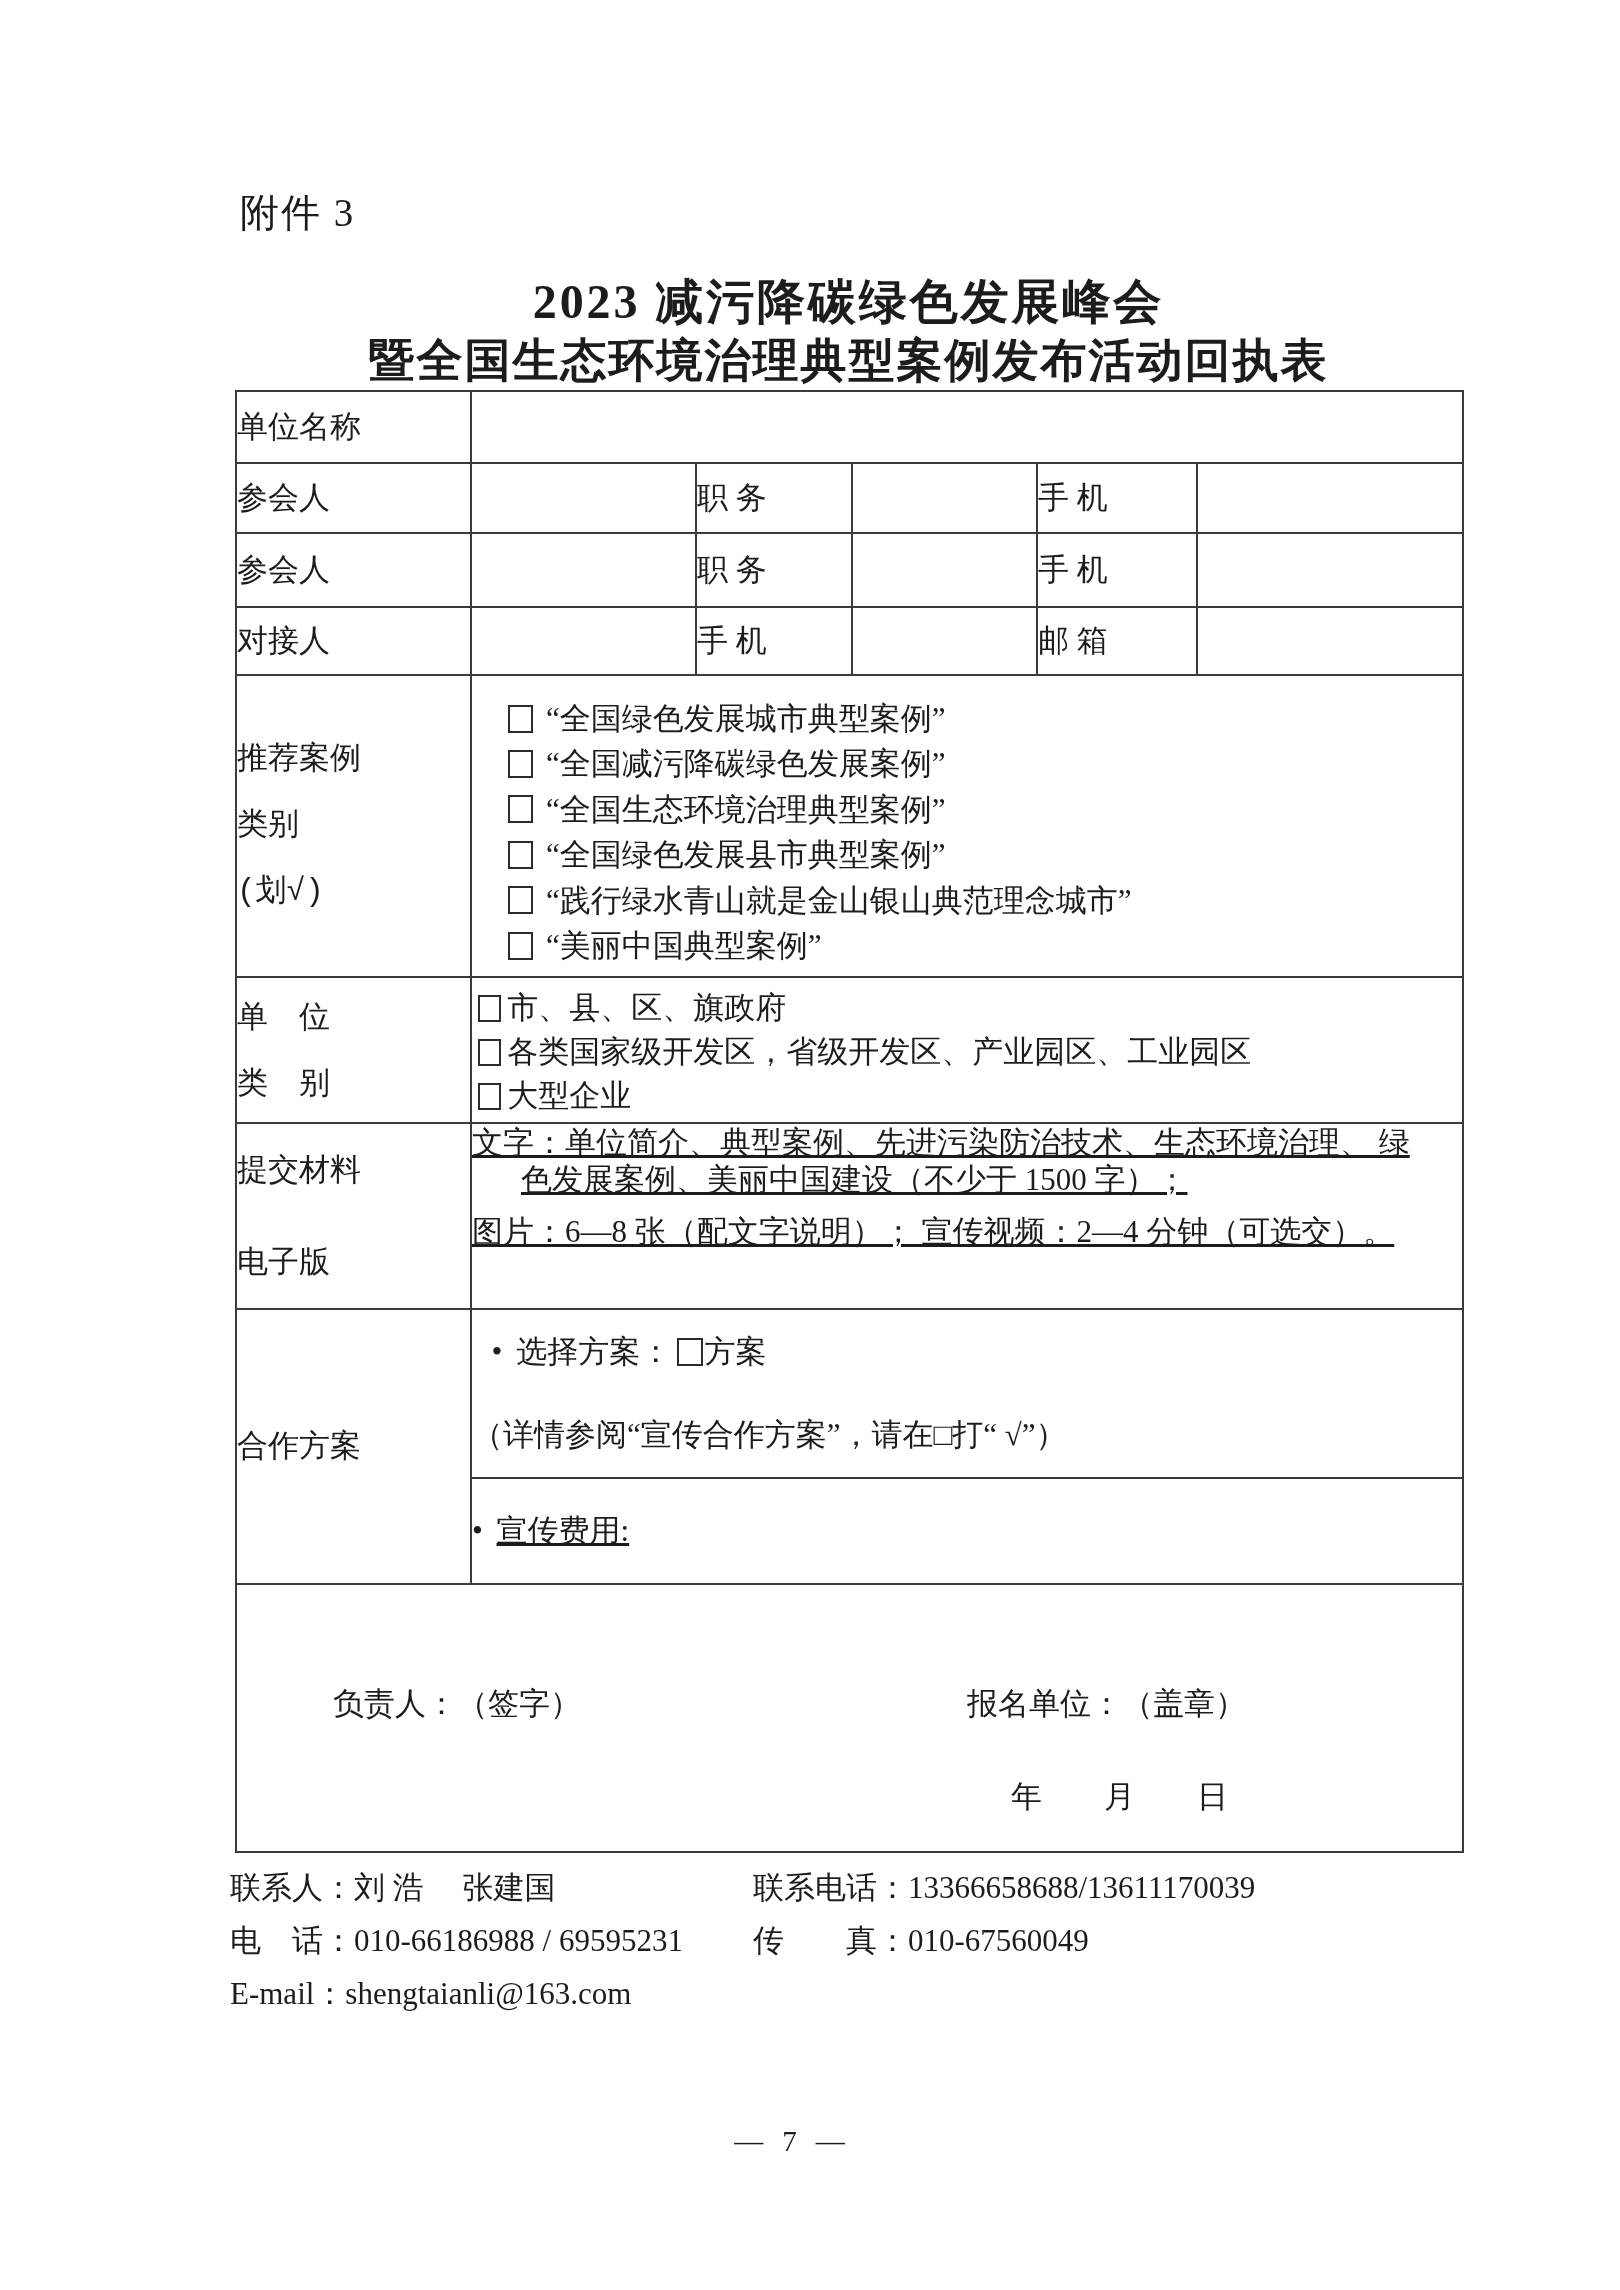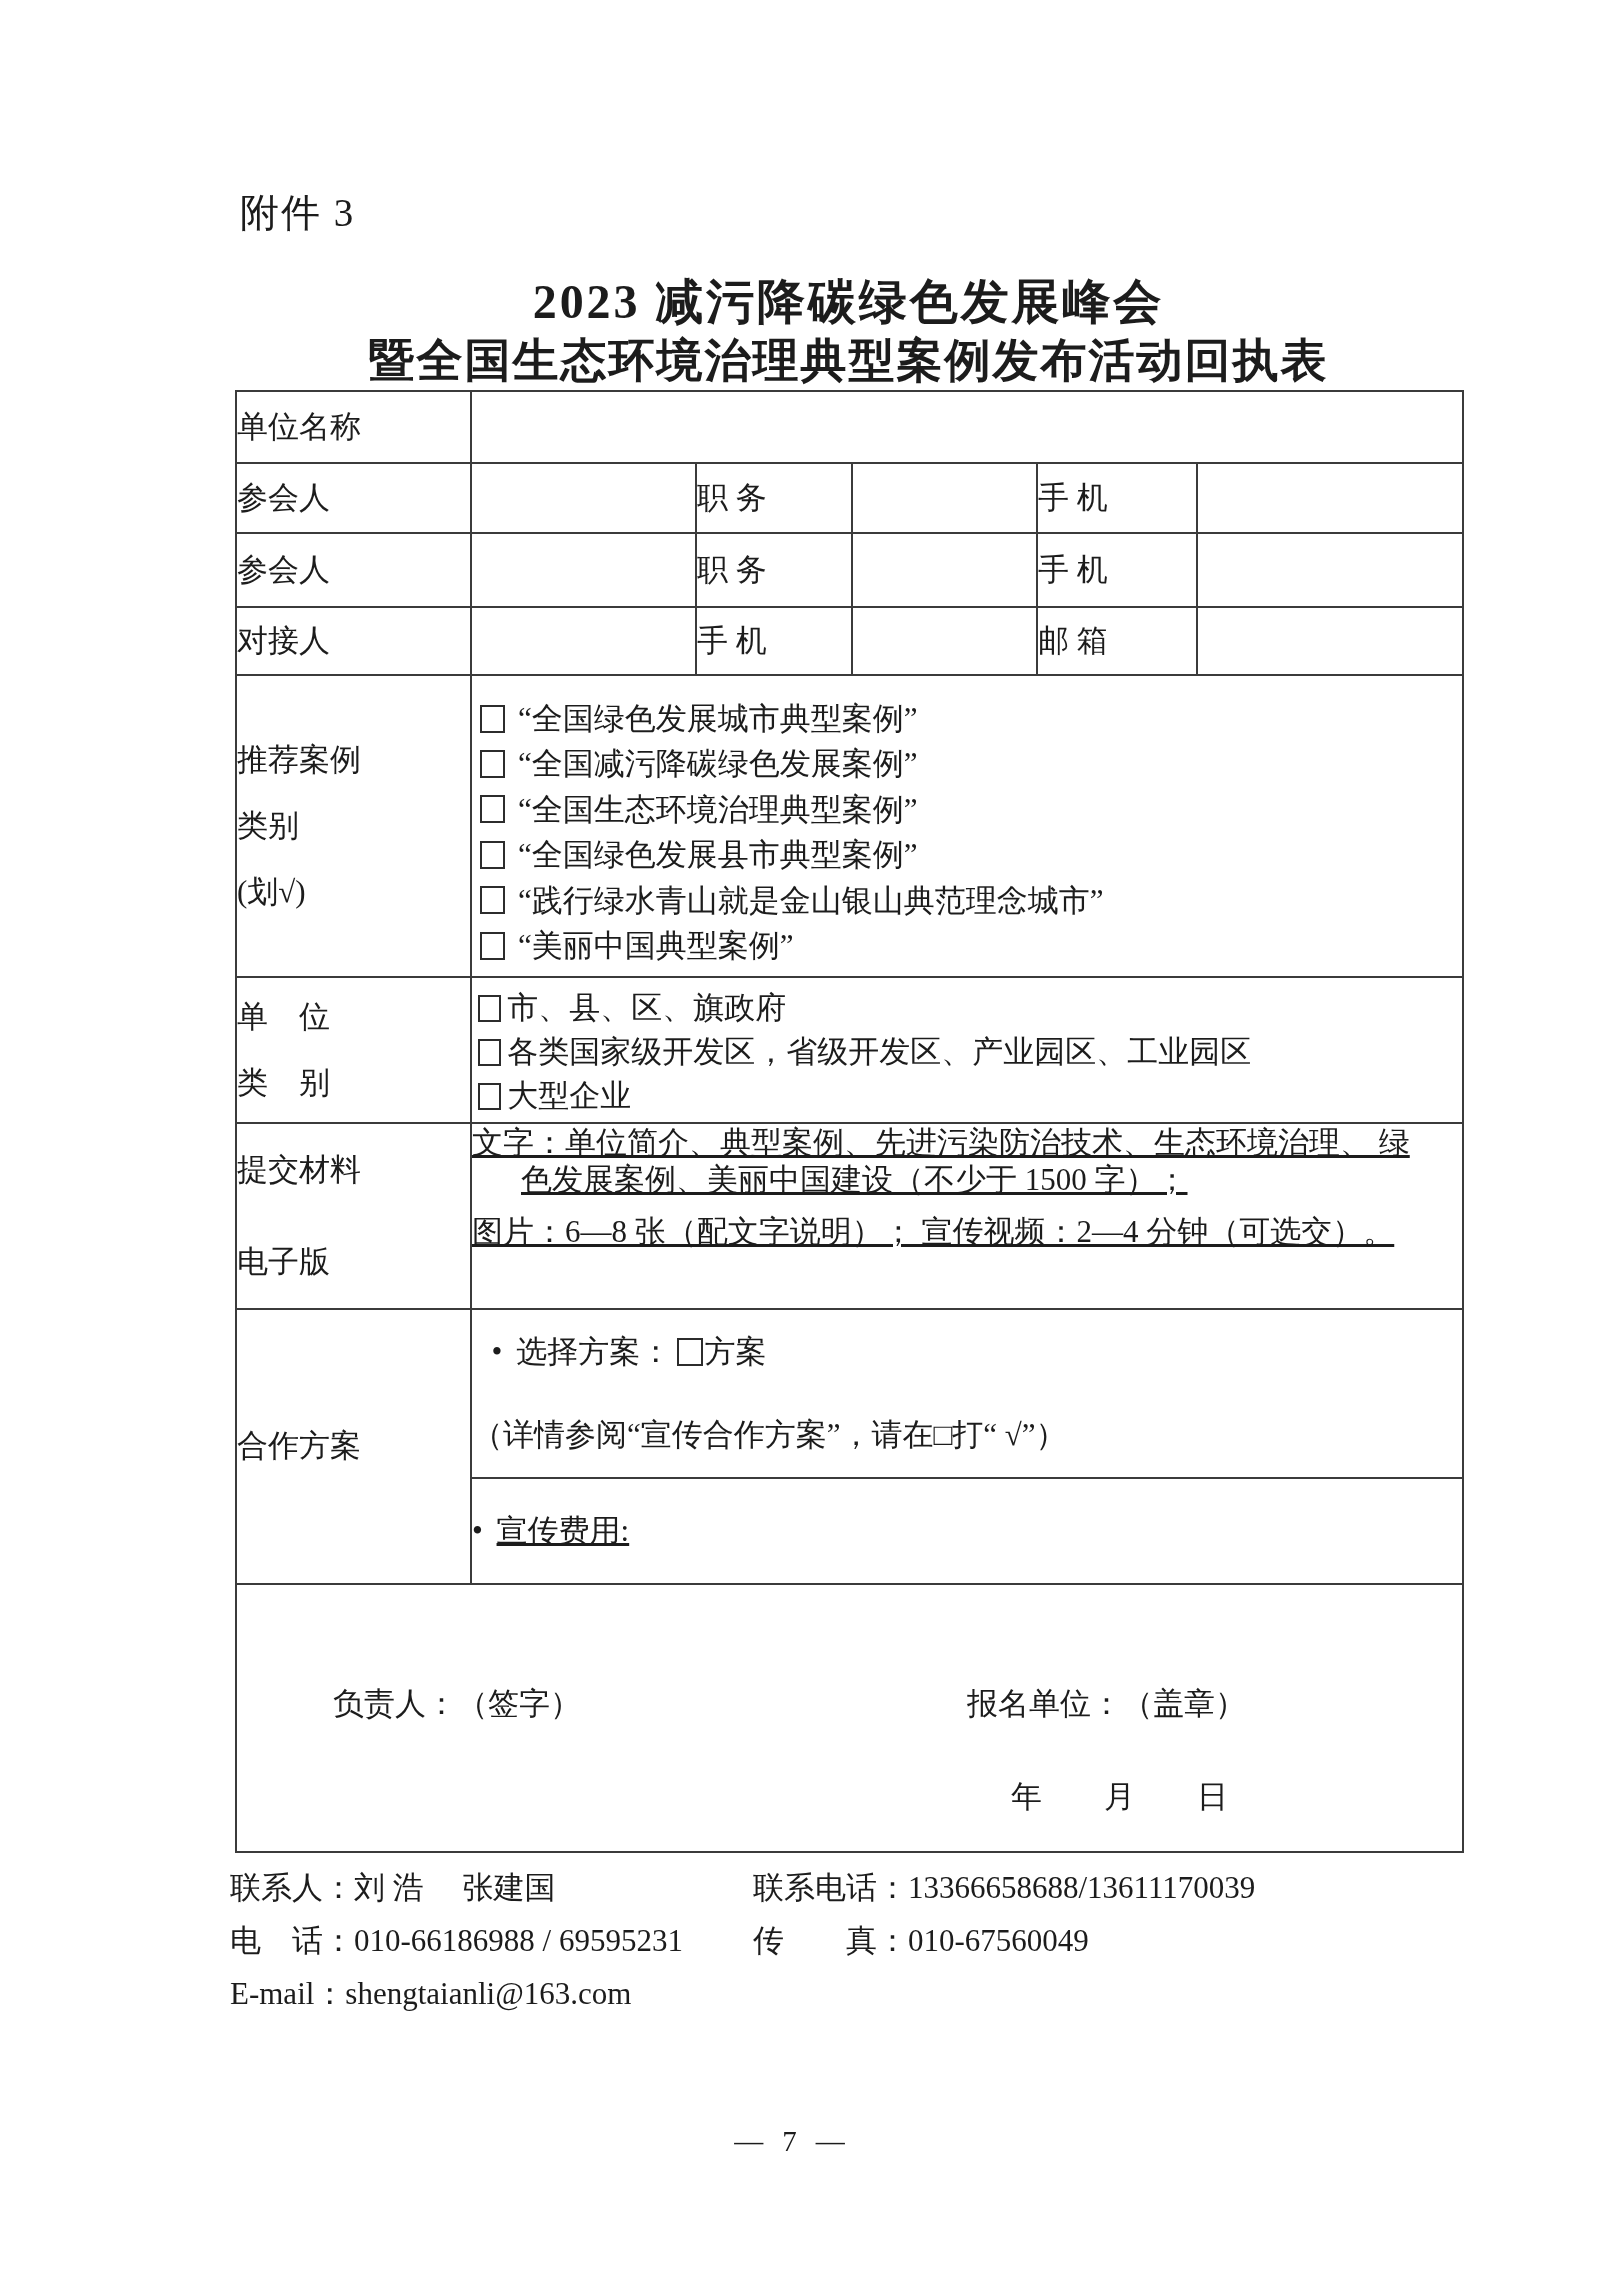--- a/index.html
+++ b/index.html
@@ -40,24 +40,24 @@
   tr.r5{height:302px;}
   tr.r6{height:144px;}
   tr.r7{height:184px;}
   tr.r8a{height:169px;}
   tr.r8b{height:106px;text-decoration:underline;}
   tr.r9{height:268px;}
 
   td.lbl-bottom{vertical-align:bottom;}
   .lbl-line{line-height:66px;}
   .lbl-line-wide{line-height:92px;}
-  .pad-b10{padding-bottom:9.8px;}
+  .pad-b10{padding-bottom:9.8px;font-family:Liberation Mono, monospace;}
 
   .opt-list{display:flex;flex-direction:column;justify-content:space-between;
-            height:286px;padding:13.7px 0 2px 7.8px;box-sizing:border-box;}
+            height:286px;padding:13.7px 0 2px 7.8px;box-sizing:border-box;margin-left:28px;}
   .opt-line{line-height:43px;white-space:nowrap;}
   .opt-list-s{padding:7.8px 0 3.9px 5.9px;}
   .opt-line-s{line-height:44px;white-space:nowrap;}
 
   .cb{display:inline-block;width:25.5px;height:28px;border:2.9px solid #2c2c2c;
       vertical-align:-3.9px;box-sizing:border-box;background:#fff;}
   .cb-s{width:23.5px;height:26.5px;margin-right:5.9px;}
   .cb-q{margin-right:12.7px;}
   .cb-inline{margin:0 2px 0 5.9px;}
 

